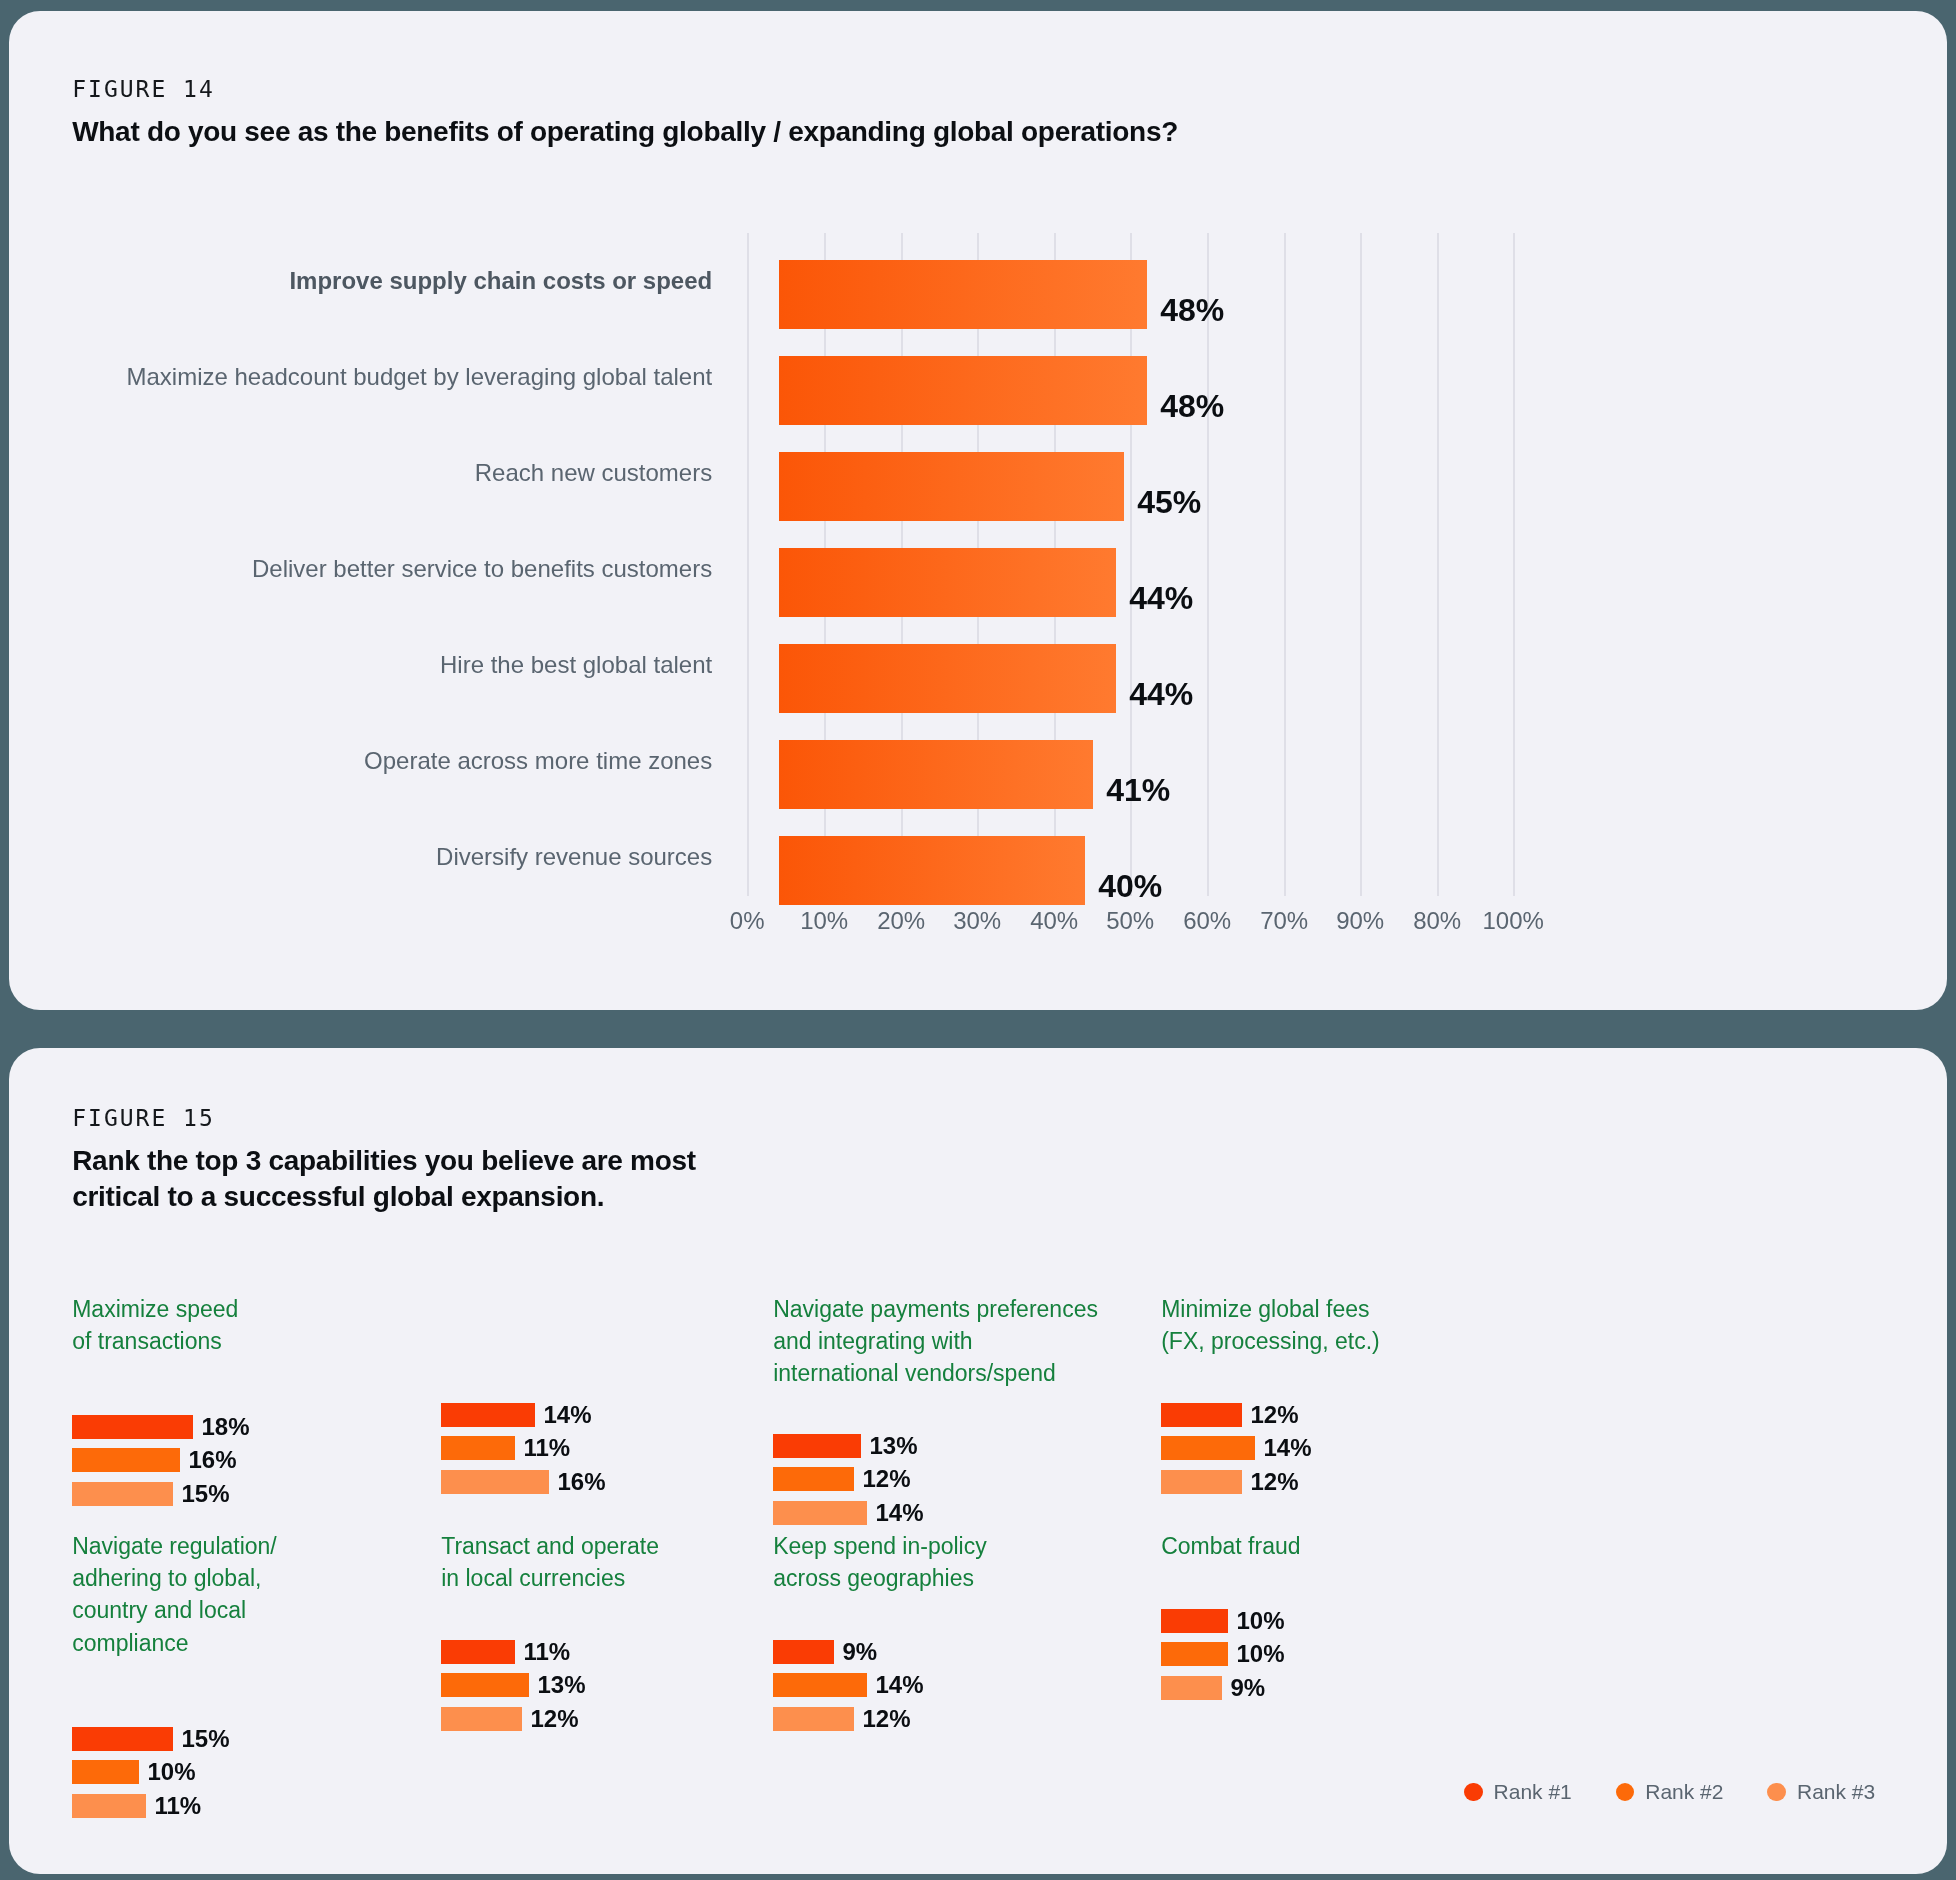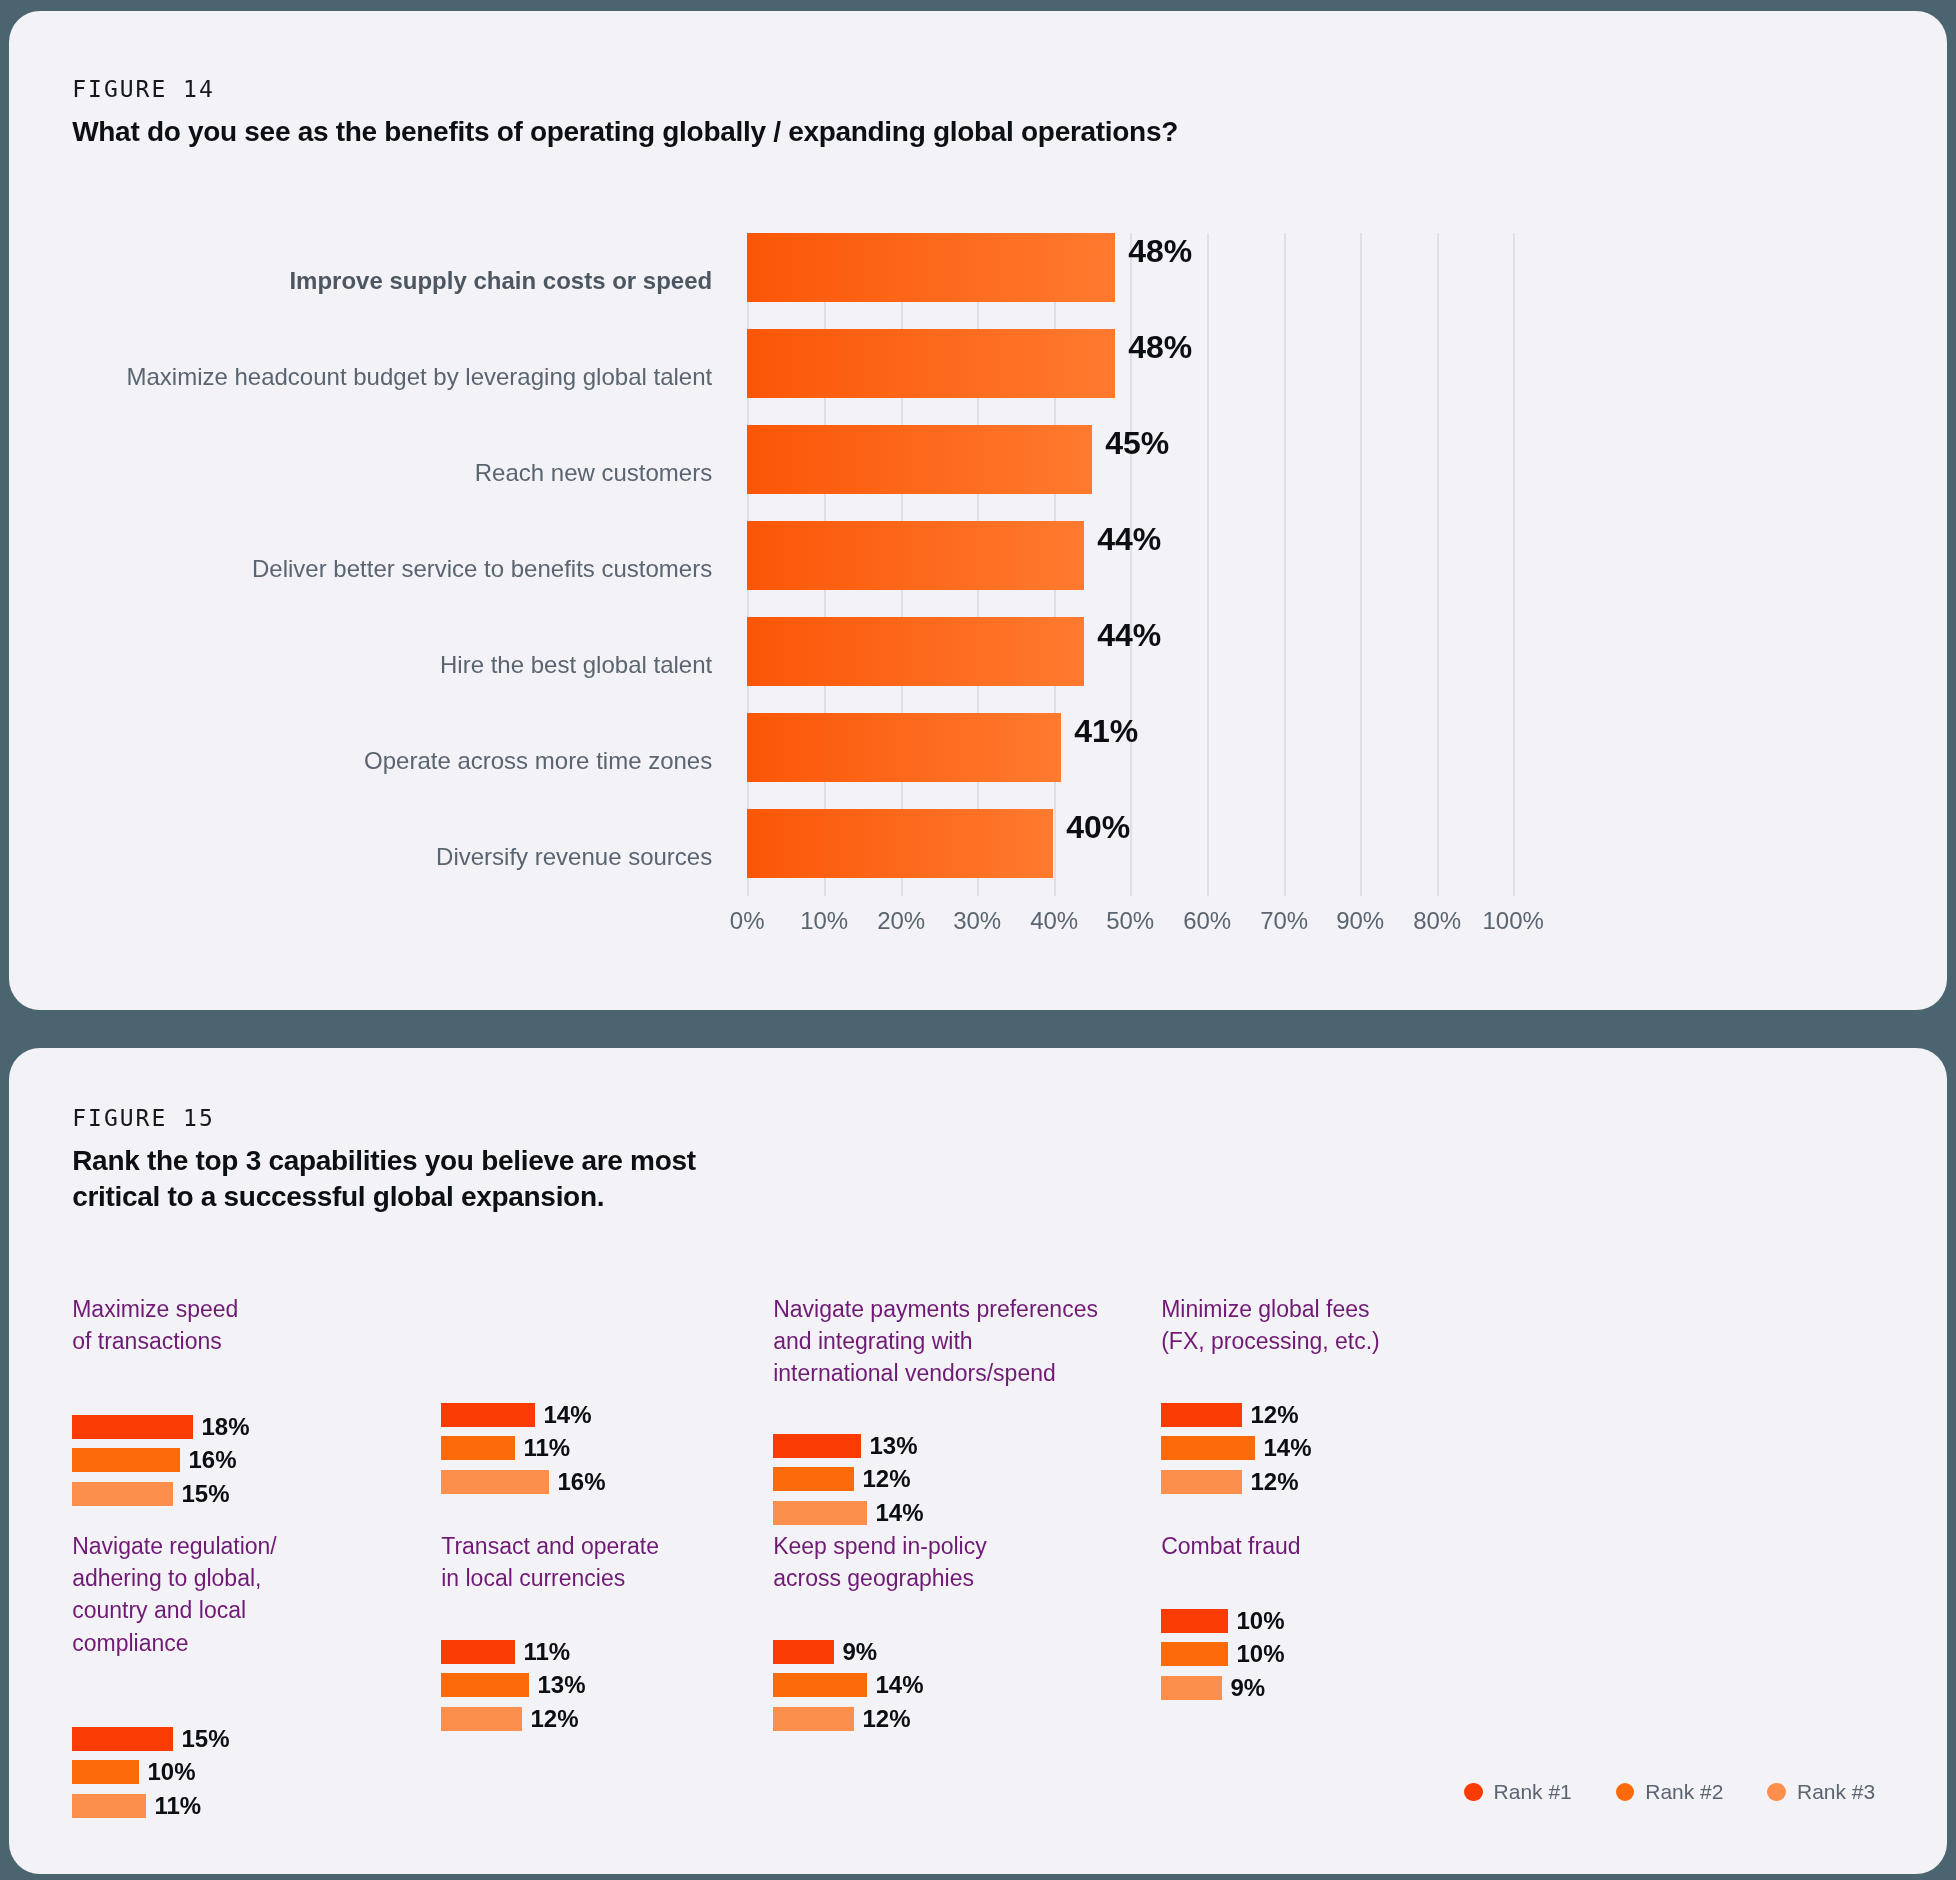--- a/index.html
+++ b/index.html
@@ -57,21 +57,21 @@
   }
   .f14-label {
     width: 738px;
     text-align: right;
     padding-right: 35px;
     font-size: 24px;
     color: #5a6570;
     line-height: 1.2;
   }
   .f14-label.is-bold { font-weight: 700; color: #4d5761; }
-  .f14-barwrap { position: relative; flex: 1 1 auto; height: 100%; display: flex; align-items: flex-start; }
+  .f14-barwrap { position: relative; flex: 1 1 auto; height: 100%; display: flex; align-items: flex-end; margin-left: 32px; }
   .f14-bar {
     height: 69px;
     background: linear-gradient(90deg, #fb5607 0%, #ff7a2f 100%);
   }
   .f14-value {
     font-size: 32px;
     font-weight: 700;
     color: #0b0e12;
     margin-left: 13px;
     white-space: nowrap;
@@ -106,21 +106,21 @@
 
   #fig15-grid {
     position: absolute;
     left: 63px;
     top: 245px;
     width: 1827px;
   }
   .f15-cell { position: absolute; }
   .f15-caption {
     font-size: 23px;
-    color: #701a75;
+    color: #15803d;
     line-height: 1.40;
     margin-bottom: 14.8px;
   }
   .f15-caption .ln { display: block; }
   .f15-bars { position: absolute; left: 0; }
   .f15-barrow {
     display: flex;
     align-items: center;
     height: 26px;
     margin-bottom: 7.4px;

